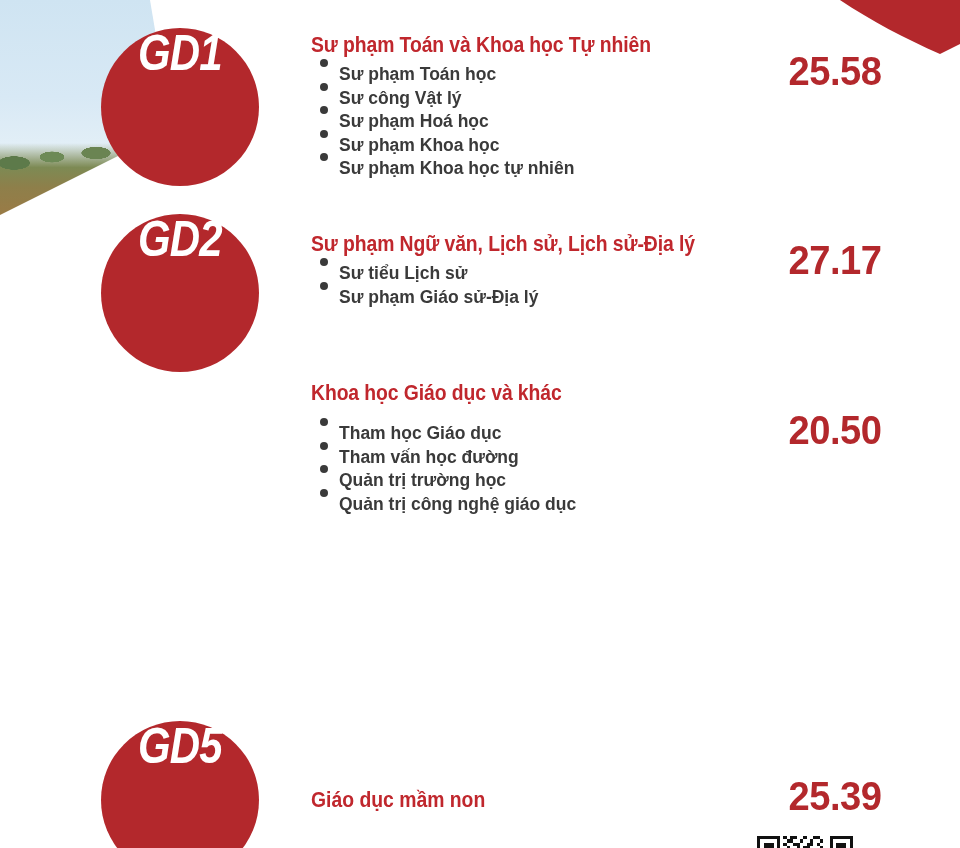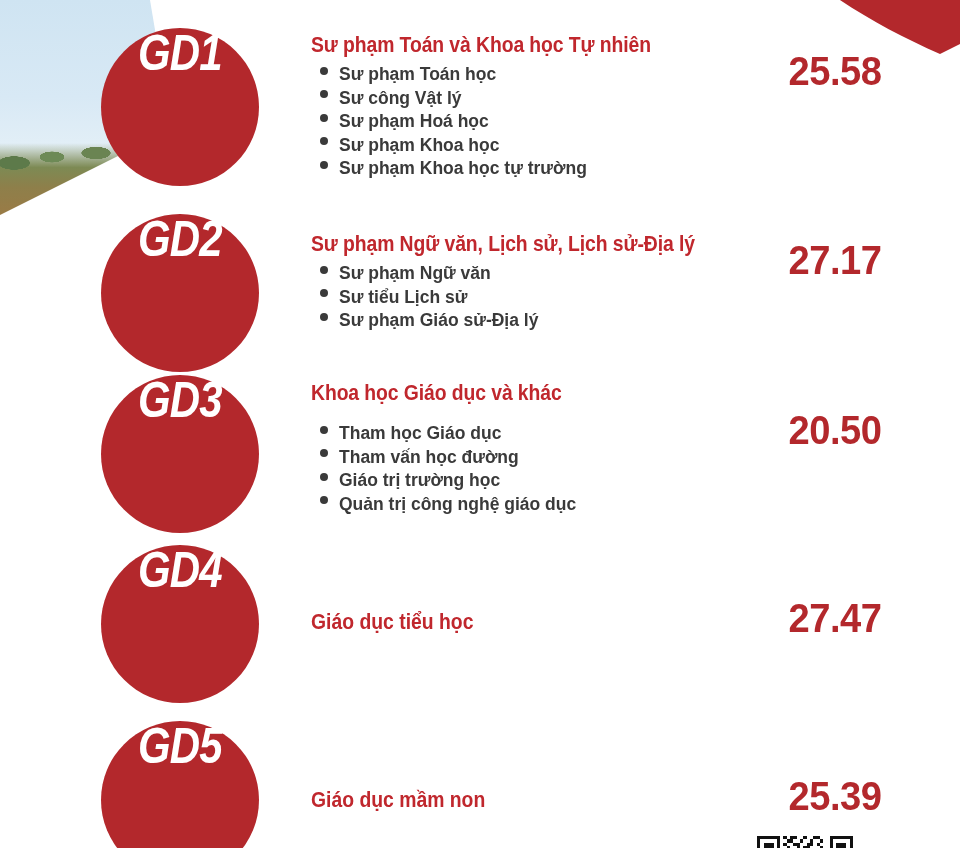--- a/index.html
+++ b/index.html
@@ -131,21 +131,21 @@
     white-space: nowrap;
     margin: 0 0 5px 0;
   }
   .majors {
     list-style: none;
     margin: 0;
     padding: 0;
   }
   .majors li {
     display: flex;
-    align-items: center;
+    align-items: flex-start;
     font-size: 17.5px;
     font-weight: 700;
     color: #3a3a3a;
     line-height: 23.5px;
     white-space: nowrap;
   }
   .bullet {
     flex: 0 0 auto;
     width: 8px;
     height: 8px;
@@ -225,88 +225,72 @@
         <li>
             <span class="bullet"></span>
             <span>Sư phạm Hoá học</span>
           </li>
         <li>
             <span class="bullet"></span>
             <span>Sư phạm Khoa học</span>
           </li>
         <li>
             <span class="bullet"></span>
-            <span>Sư phạm Khoa học tự trường</span>
+            <span>Sư phạm Khoa học tự nhiên</span>
           </li>
       </ul>
     </div>
     <div class="score" style="top:48px">25.58</div>
   </div>
 
   <div class="row" style="top:215px;height:160px">
     <div class="badge" style="top:-1px">
       <span class="badge-label">GD2</span>
     </div>
     <div class="content" style="top:16px">
       <div class="group-title">Sư phạm Ngữ văn, Lịch sử, Lịch sử-Địa lý</div>
       <ul class="majors">
         <li>
             <span class="bullet"></span>
-            <span>Sư phạm Ngữ văn</span>
-          </li>
-        <li>
-            <span class="bullet"></span>
             <span>Sư tiểu Lịch sử</span>
           </li>
         <li>
             <span class="bullet"></span>
             <span>Sư phạm Giáo sử-Địa lý</span>
           </li>
       </ul>
     </div>
     <div class="score" style="top:22px">27.17</div>
   </div>
 
   <div class="row" style="top:375px;height:200px">
-    <div class="badge" style="top:0px">
-      <span class="badge-label">GD3</span>
-    </div>
     <div class="content" style="top:5px">
       <div class="group-title" style="margin-bottom:16px">Khoa học Giáo dục và khác</div>
       <ul class="majors">
         <li>
             <span class="bullet"></span>
             <span>Tham học Giáo dục</span>
           </li>
         <li>
             <span class="bullet"></span>
             <span>Tham vấn học đường</span>
           </li>
         <li>
             <span class="bullet"></span>
-            <span>Giáo trị trường học</span>
+            <span>Quản trị trường học</span>
           </li>
         <li>
             <span class="bullet"></span>
             <span>Quản trị công nghệ giáo dục</span>
           </li>
       </ul>
     </div>
     <div class="score" style="top:32px">20.50</div>
   </div>
 
-  <div class="row" style="top:545px;height:156px">
-    <div class="badge" style="top:0px">
-      <span class="badge-label">GD4</span>
-    </div>
-    <div class="content" style="top:64px">
-      <div class="single-title">Giáo dục tiểu học</div>
-    </div>
-    <div class="score" style="top:50px">27.47</div>
-  </div>
 
   <div class="row" style="top:721px;height:127px">
     <div class="badge" style="top:0px">
       <span class="badge-label">GD5</span>
     </div>
     <div class="content" style="top:66px">
       <div class="single-title">Giáo dục mầm non</div>
     </div>
     <div class="score" style="top:52px">25.39</div>
   </div>

